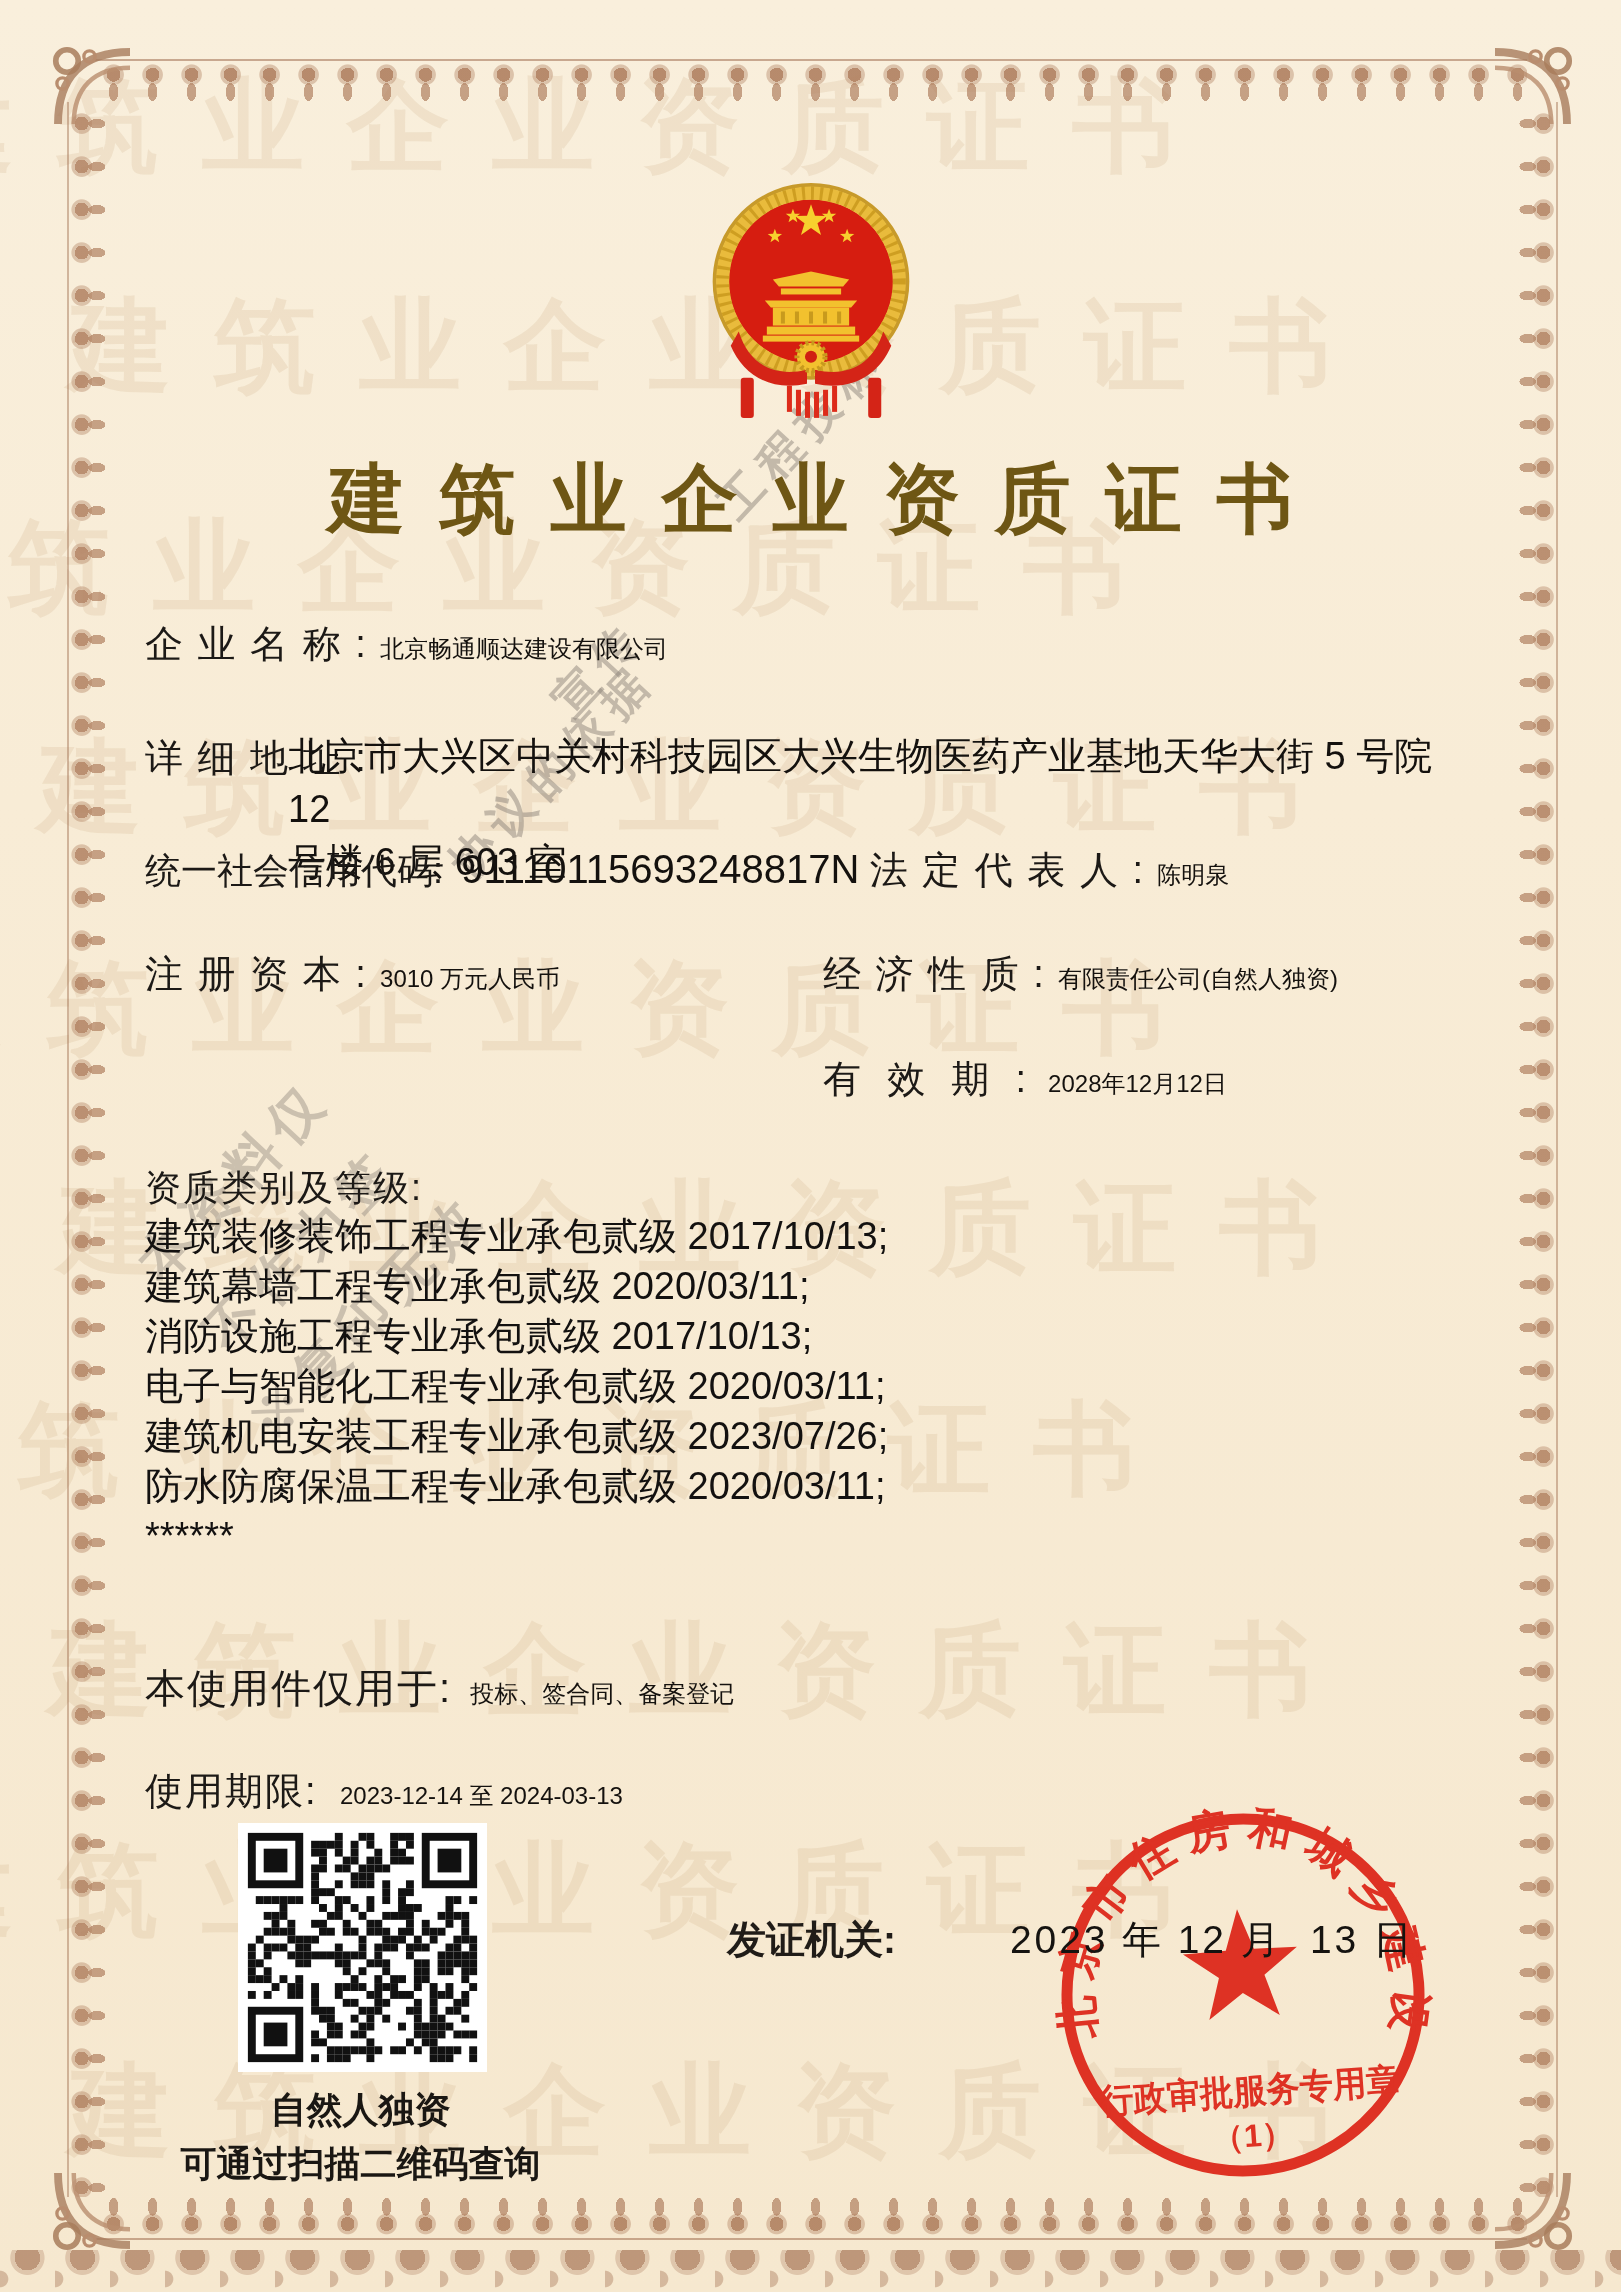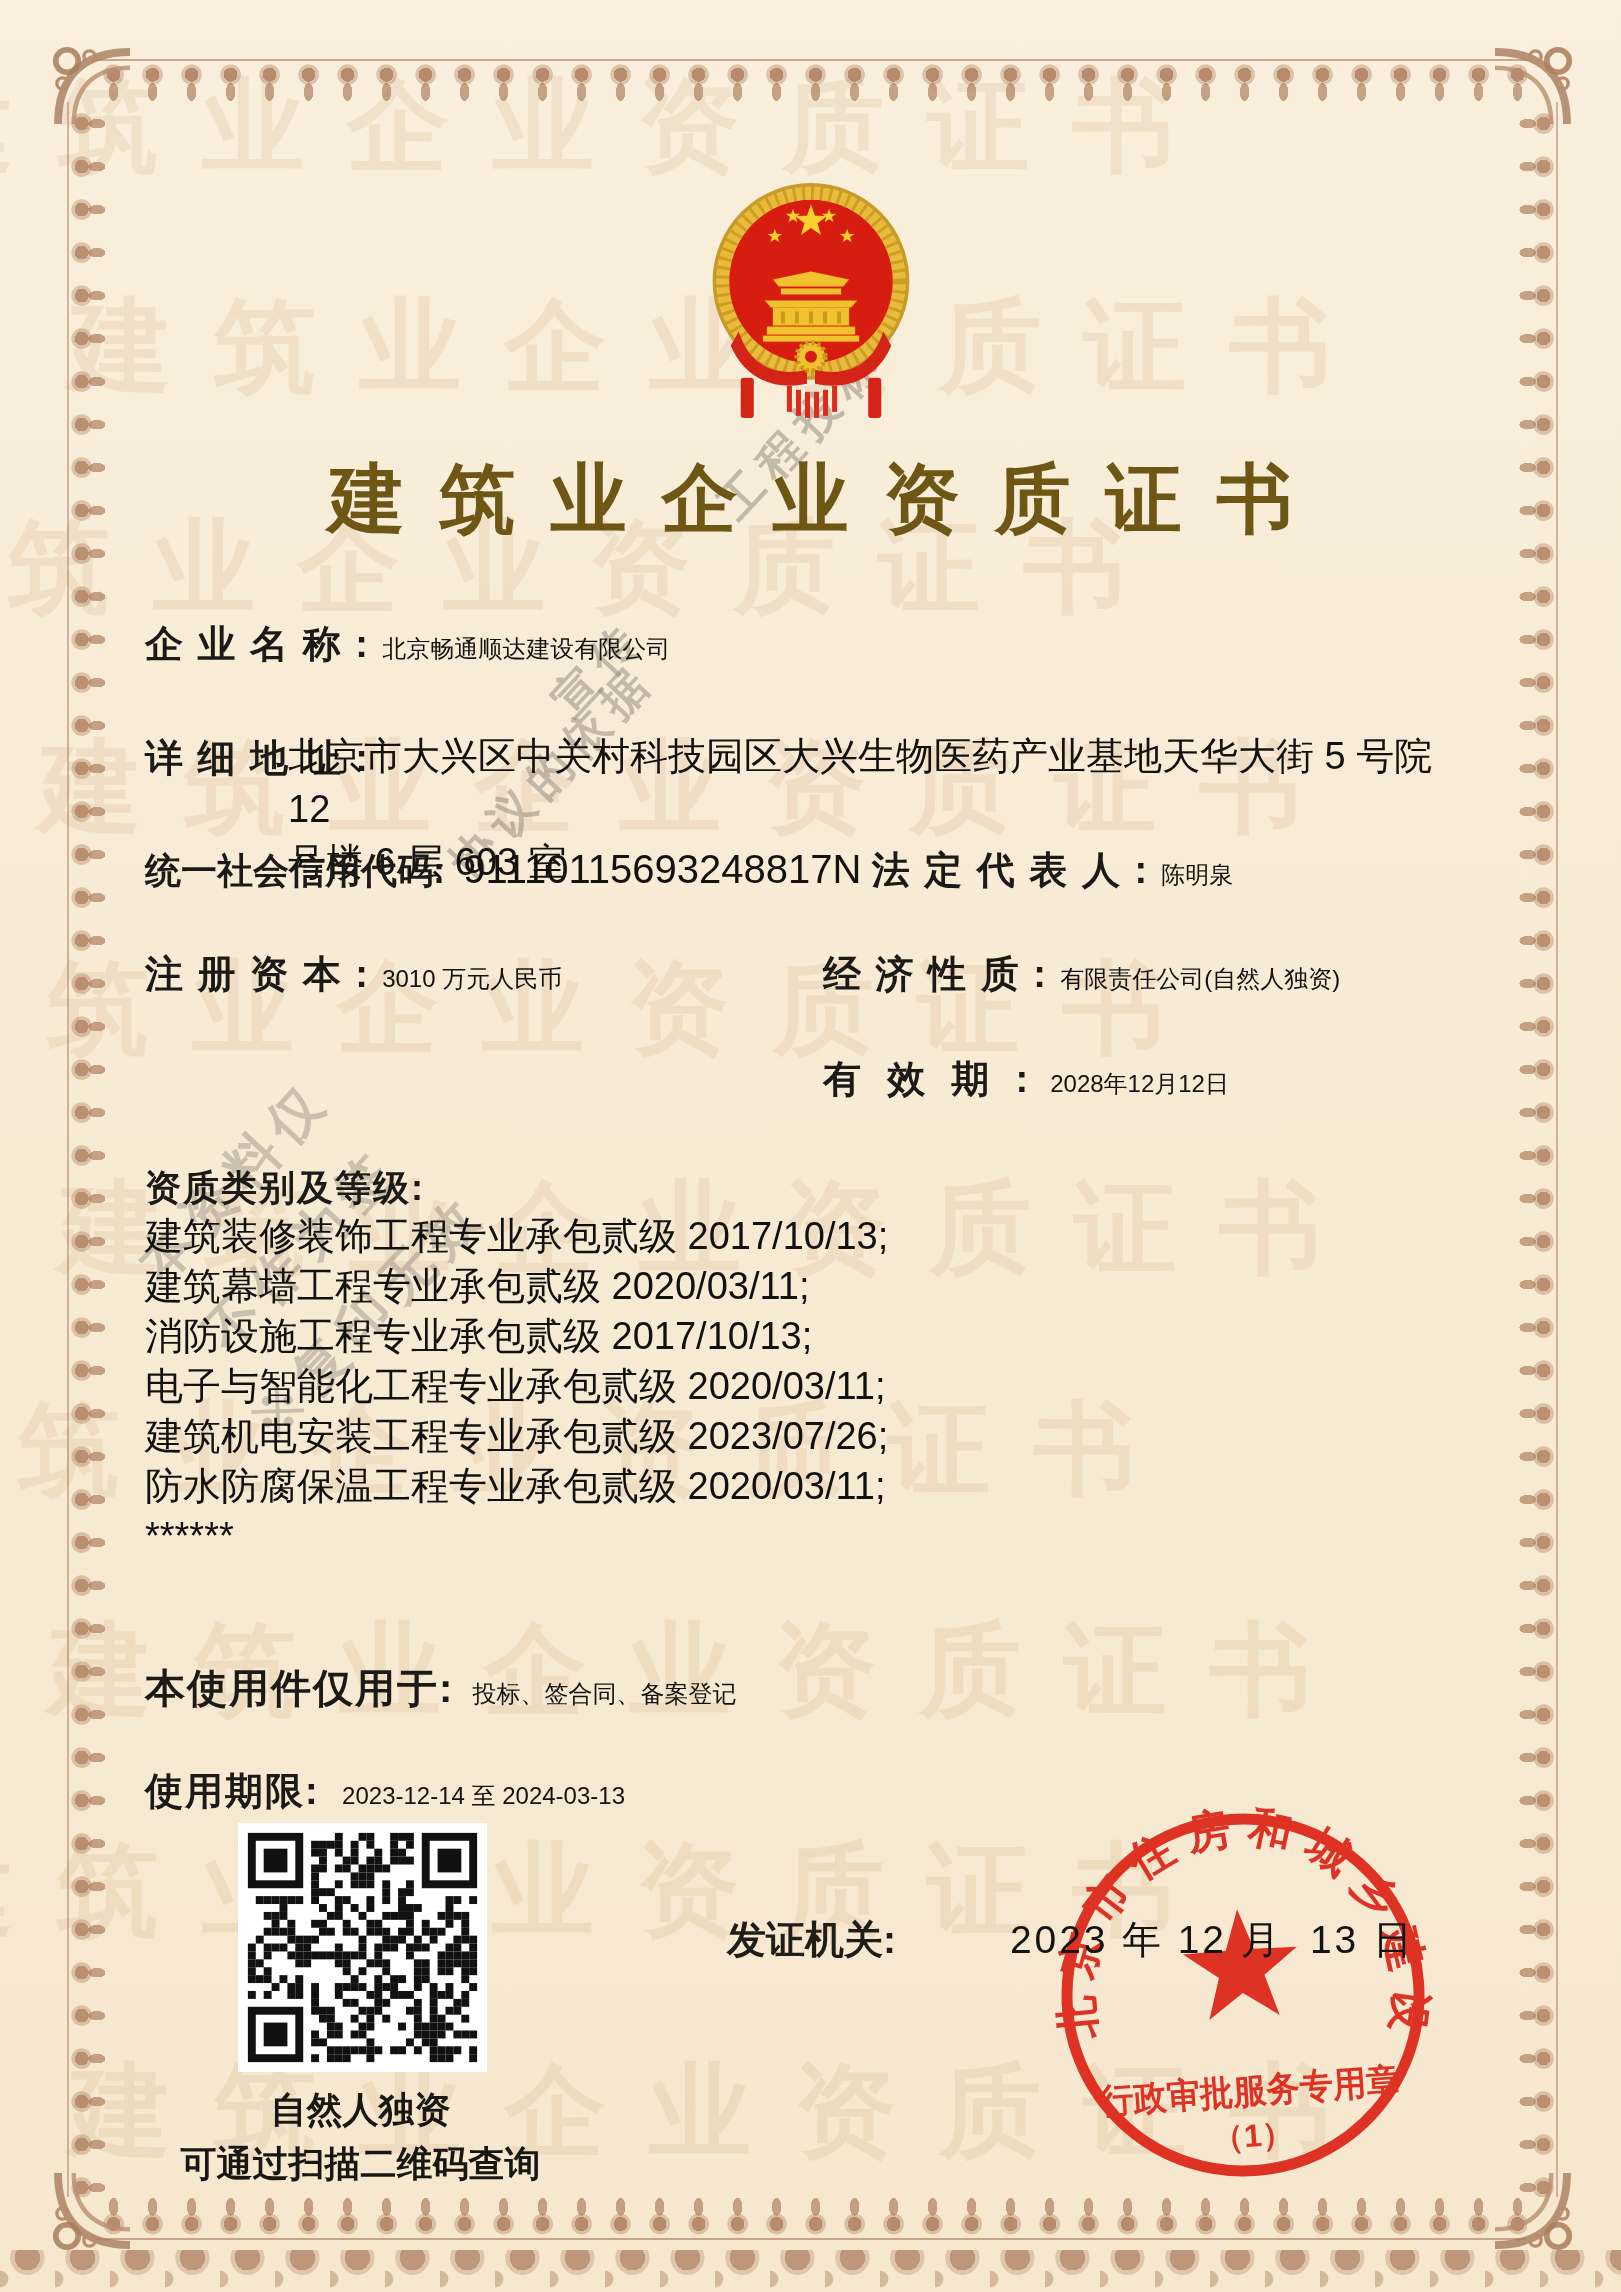--- a/index.html
+++ b/index.html
@@ -49,21 +49,21 @@
   .bottom-band{position:absolute;left:0;right:0;bottom:0;height:43px;z-index:1;opacity:.85;
     background-image:
       radial-gradient(circle at 27.4px 7.8px, rgba(169,120,90,.85) 0 12.7px, rgba(169,120,90,.35) 12.7px 16.7px, transparent 17.6px),
       radial-gradient(circle at 0px 29px, rgba(169,120,90,.5) 0 7.8px, transparent 8.8px);
     background-size:55px 43px;background-repeat:repeat-x;}
   
   .emblem{position:absolute;left:708px;top:163px;width:206px;height:286px;z-index:3;}
   .title{position:absolute;left:0;right:0;top:449px;text-align:center;z-index:3;
     font-size:76px;font-weight:bold;color:#6e5614;letter-spacing:35px;transform:translateX(17.6px);white-space:nowrap;}
   .row{position:absolute;z-index:3;white-space:nowrap;}
-  .lbl{font-weight:bold;color:#1c1916;font-size:38px;letter-spacing:2px;}
+  .lbl{font-weight:normal;color:#1c1916;font-size:38px;letter-spacing:2px;}
   .val{color:#14110e;font-size:24px;}
   .addr-block{position:absolute;left:288px;top:730px;width:1186px;z-index:3;
     font-size:38px;line-height:53px;color:#14110e;white-space:normal;}
   .qual-list{position:absolute;left:145px;top:1211px;z-index:3;font-size:38px;line-height:50px;color:#131110;}
   .qr-wrap{position:absolute;left:238px;top:1823px;width:249px;height:249px;z-index:3;}
   .qr-caption{position:absolute;left:86px;top:2083px;width:549px;text-align:center;z-index:3;
     font-size:36px;font-weight:bold;color:#1a1713;line-height:1.5;}
   .issuer{position:absolute;left:727px;top:1913px;z-index:3;font-size:39px;font-weight:bold;color:#201c18;}
   .seal{position:absolute;left:1051px;top:1803px;width:384px;height:384px;z-index:4;transform:rotate(-4deg);opacity:.93;}
   .issue-date{position:absolute;left:1010px;top:1913px;z-index:5;font-size:39px;letter-spacing:2.9px;color:#151310;white-space:pre;}

